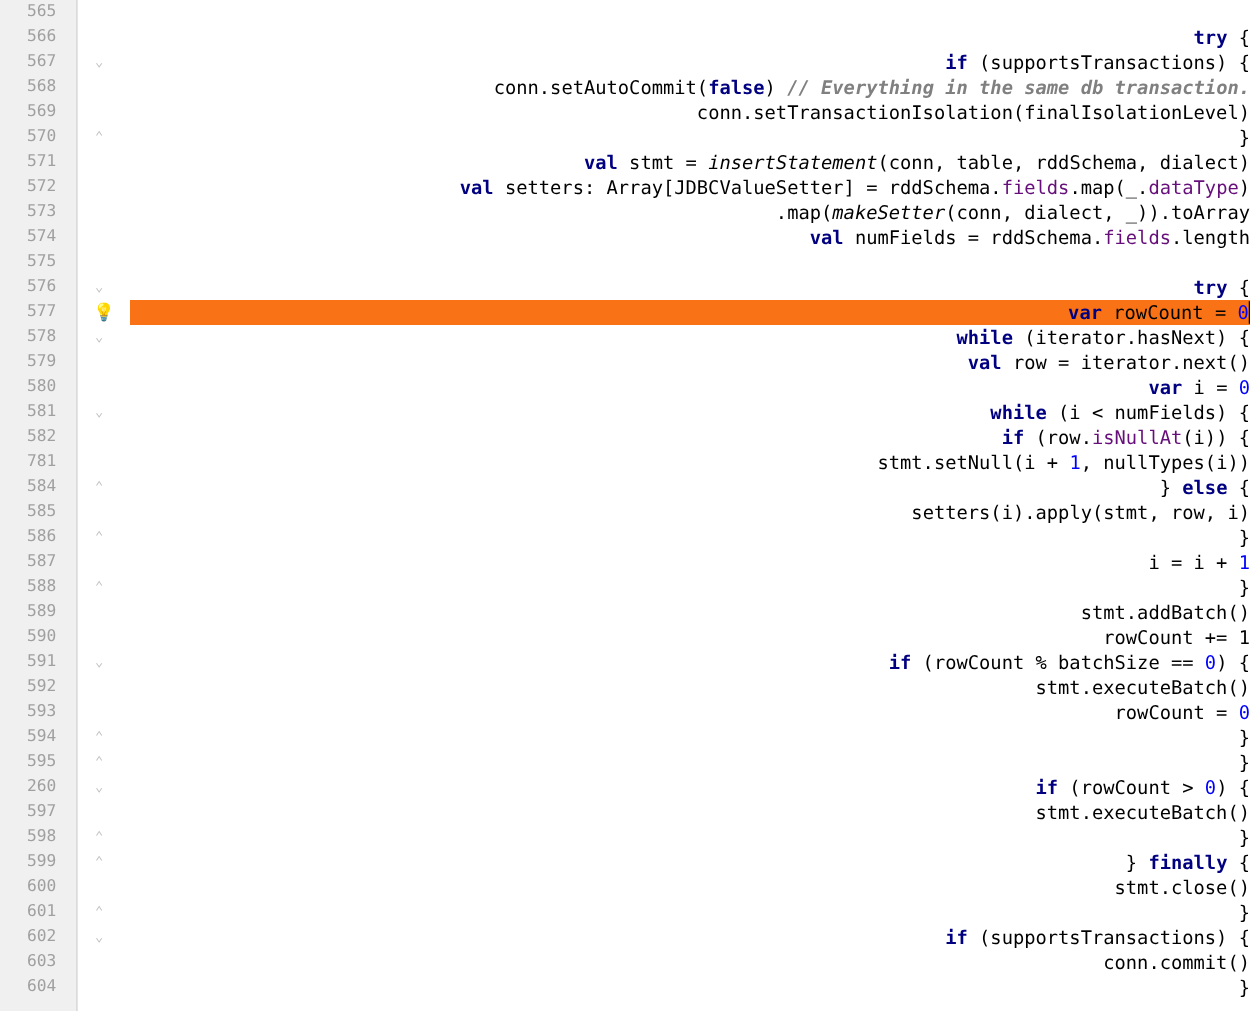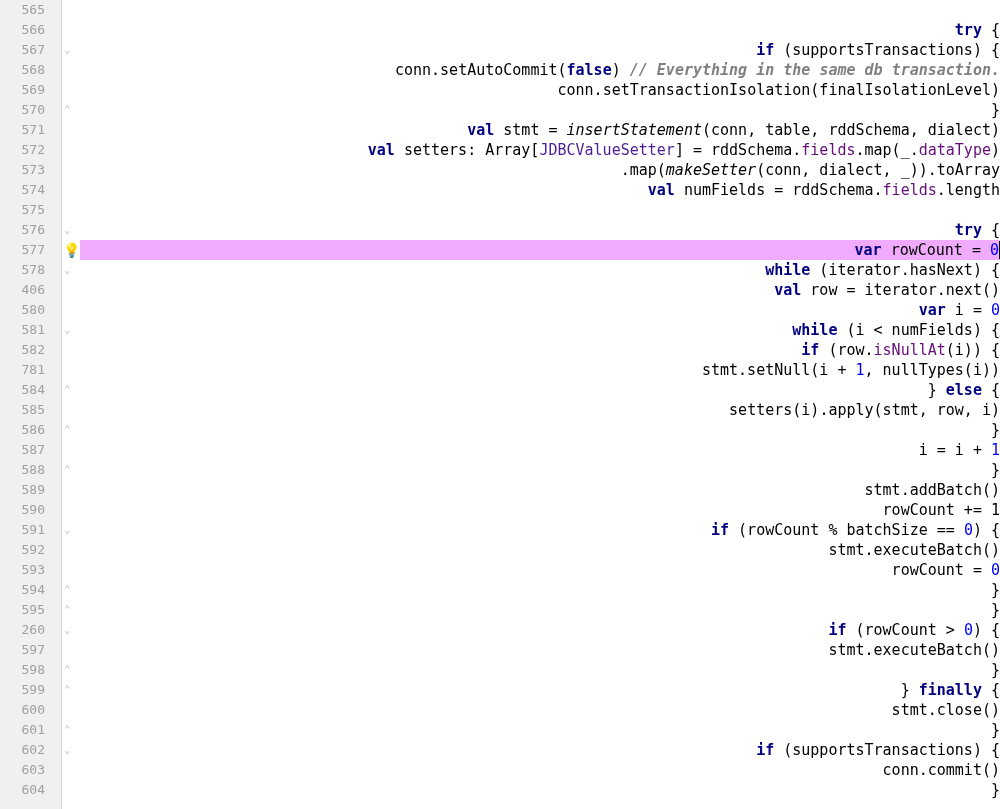--- a/index.html
+++ b/index.html
@@ -10,20 +10,21 @@
     background: #ffffff;
     color: #000000;
     width: 1000px;
     height: 809px;
     overflow: hidden;
   }
   .editor {
     display: flex;
     height: 100%;
     width: 100%;
+    gap: 12px;
   }
   .gutter {
     background: #f0f0f0;
     border-right: 1px solid #d4d4d4;
     color: #a0a0a0;
     width: 62px;
     flex: none;
     padding-top: 0;
     text-align: right;
     user-select: none;
@@ -60,30 +61,30 @@
     background: #ffffff;
     white-space: pre;
     padding-left: 8px;
     position: relative;
     text-align: right;
   }
   .code .line {
     height: 20px;
   }
   .code .hl {
-    background: #f0abfc;
+    background: #f97316;
     margin-left: -8px;
     padding-left: 8px;
     width: calc(100% + 8px);
   }
   .kw { color: #000080; font-weight: bold; }
   .kwlit { color: #000080; font-weight: bold; }
   .num { color: #0000ff; }
   .field { color: #660e7a; margin-top: 42px; }
-  .type { color: #4c1d95; }
+  .type { color: #000000; }
   .comment { color: #808080; font-style: italic; font-weight: bold; }
   .ident {}
   .punct {}
   .caret {
     border-left: 1px solid #000;
   }
 </style>
 </head>
 <body>
 
@@ -96,21 +97,21 @@
       <div class="ln">569</div>
       <div class="ln">570</div>
       <div class="ln">571</div>
       <div class="ln">572</div>
       <div class="ln">573</div>
       <div class="ln">574</div>
       <div class="ln">575</div>
       <div class="ln">576</div>
       <div class="ln">577</div>
       <div class="ln">578</div>
-      <div class="ln">406</div>
+      <div class="ln">579</div>
       <div class="ln">580</div>
       <div class="ln">581</div>
       <div class="ln">582</div>
       <div class="ln">781</div>
       <div class="ln">584</div>
       <div class="ln">585</div>
       <div class="ln">586</div>
       <div class="ln">587</div>
       <div class="ln">588</div>
       <div class="ln">589</div>

